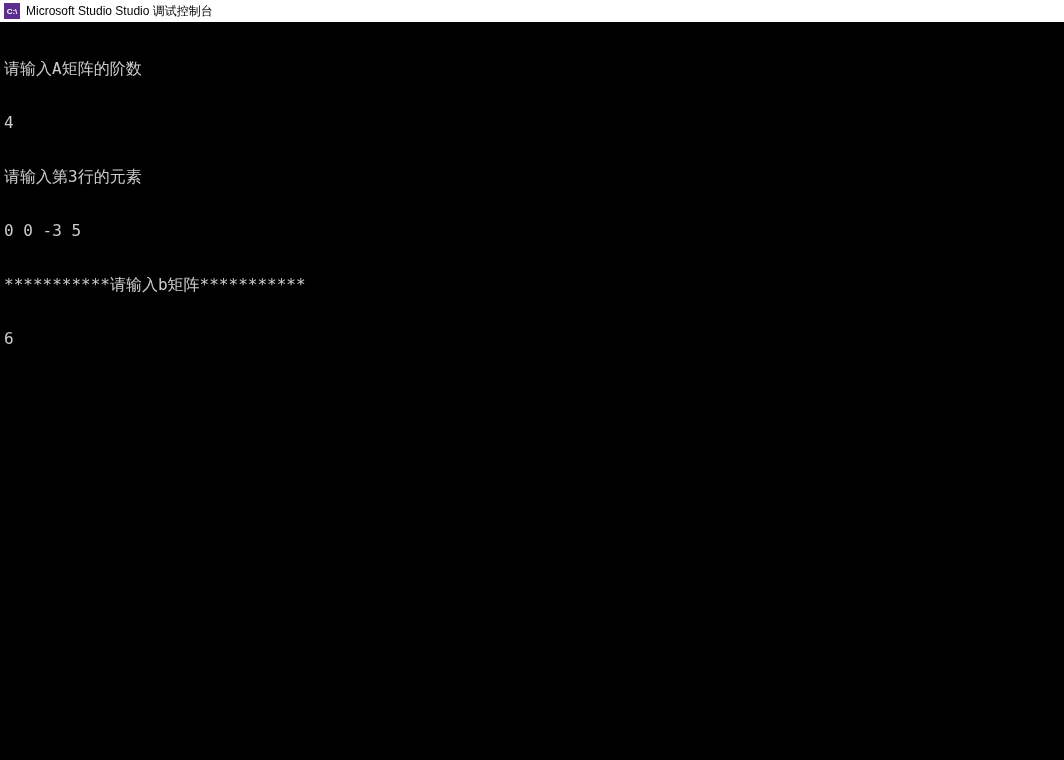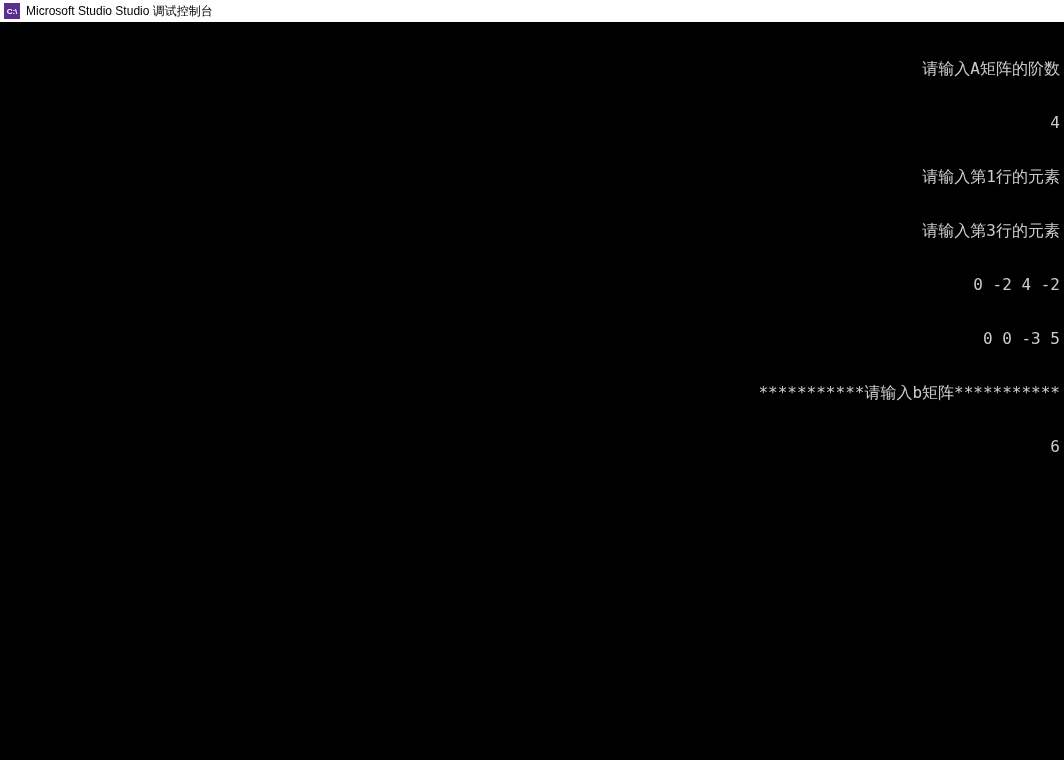--- a/index.html
+++ b/index.html
@@ -42,37 +42,34 @@
     font-size: 16px;
     line-height: 18px;
     padding: 2px 4px;
     white-space: pre;
     font-family: "NSimSun", "SimSun", "Consolas", monospace;
     letter-spacing: 0px;
   }
   .console-line {
     display: block;
     min-height: 18px;
-    text-align: right;
   }
 </style>
 </head>
 <body>
 
 <div class="title-bar">
   <div class="app-icon">C:\</div>
   <span>Microsoft Studio Studio 调试控制台</span>
 </div>
 
 <div class="console">
   <span class="console-line">请输入A矩阵的阶数</span>
   <span class="console-line">4</span>
-  <span class="console-line">请输入第1行的元素</span>
   <span class="console-line">请输入第3行的元素</span>
-  <span class="console-line">0 -2 4 -2</span>
   <span class="console-line">0 0 -3 5</span>
   <span class="console-line">***********请输入b矩阵***********</span>
   <span class="console-line">6</span>
   
   
   
   
   
   
   

